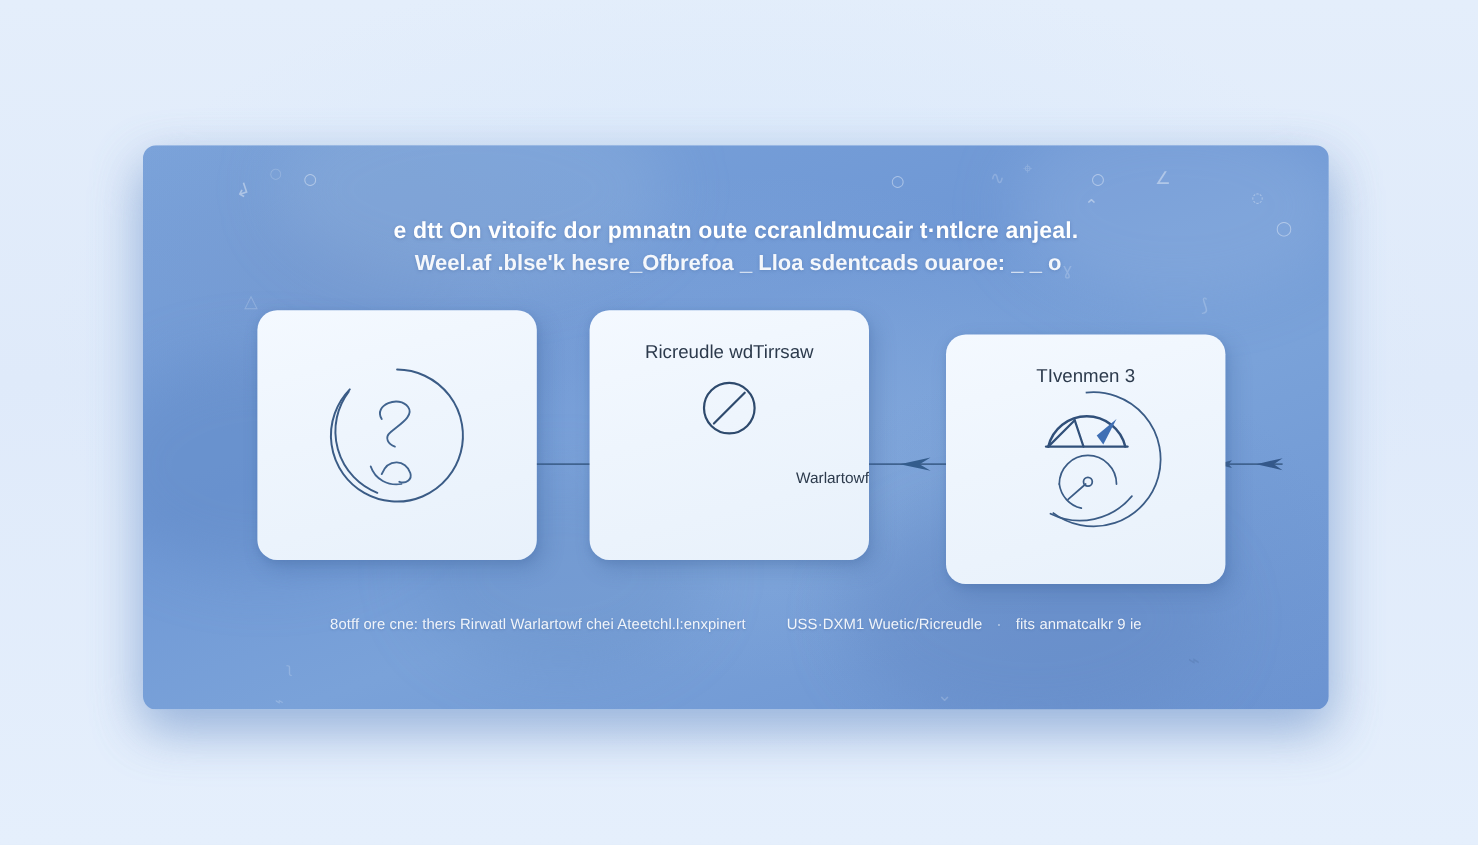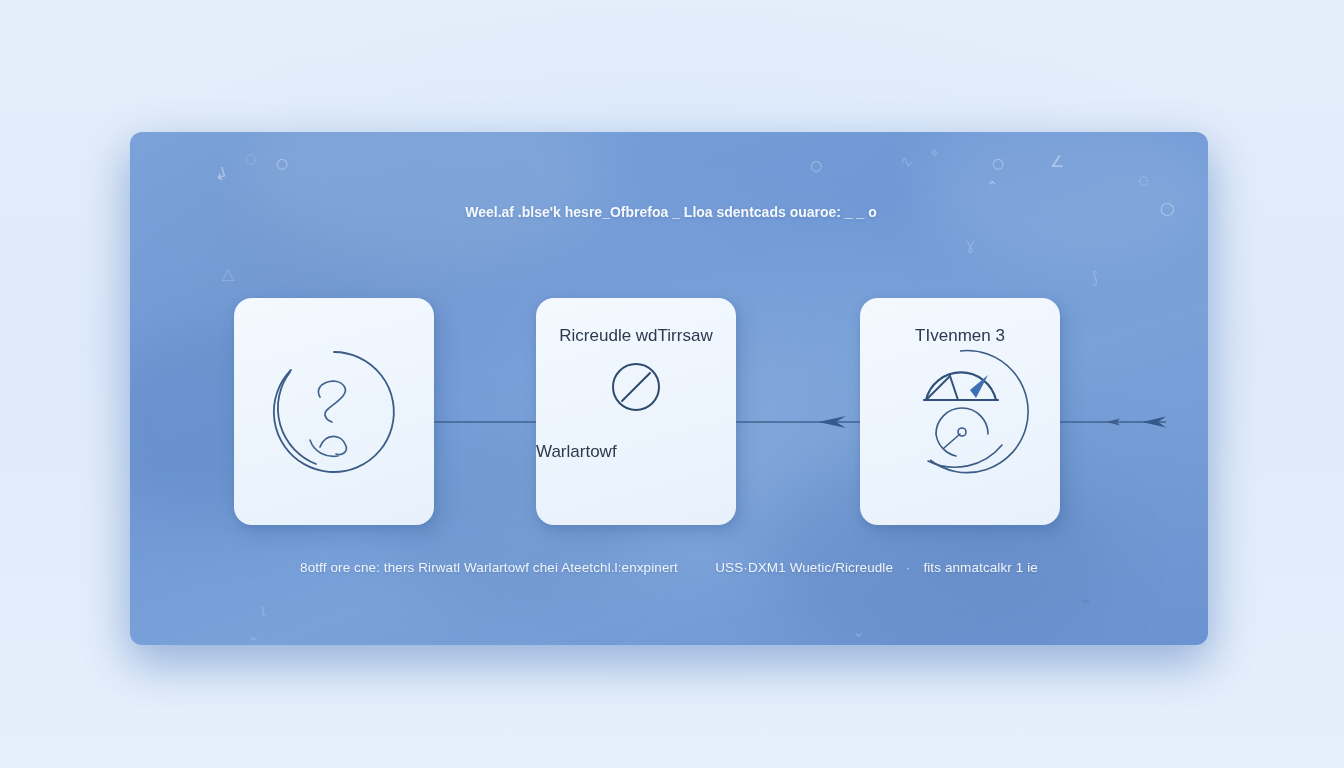--- a/index.html
+++ b/index.html
@@ -90,21 +90,21 @@
     font-size: 21px;
     font-weight: bold;
     color: #ffffff;
     letter-spacing: 0.1px;
     text-shadow: 0 1px 3px rgba(70,105,160,0.45);
     margin: 0;
     padding: 0 80px;
   }
   .subheading {
     margin: 6px 0 0 4px;
-    font-size: 14px;
+    font-size: 20px;
     font-weight: bold;
     color: rgba(255,255,255,0.93);
     text-shadow: 0 1px 3px rgba(70,105,160,0.40);
     padding: 0 108px;
   }
 
   
   .connector {
     position: absolute;
     left: 140px;
@@ -117,31 +117,31 @@
   
   .cards {
     position: absolute;
     left: 0;
     top: 150px;
     width: 100%;
     height: 240px;
   }
   .card {
     position: absolute;
-    top: 16px;
-    width: 200px;
+    top: 0;
+    width: 254px;
     height: 227px;
     border-radius: 18px;
     background: linear-gradient(165deg, #f4f9ff 0%, #eef5fd 45%, #e8f1fb 100%);
     box-shadow: 6px 8px 18px rgba(62,98,155,0.30), 0 2px 6px rgba(62,98,155,0.18);
     overflow: hidden;
   }
   .card.c1 { left: 104px; }
   .card.c2 { left: 406px; }
-  .card.c3 { left: 730px; }
+  .card.c3 { left: 730px; margin-top: 22px; }
 
   .card-title {
     position: absolute;
     left: 0;
     right: 0;
     top: 28px;
     text-align: center;
     font-size: 17px;
     color: #2c3a4c;
     font-weight: normal;
@@ -153,22 +153,22 @@
     transform: translateX(-50%);
   }
   .card-icon.big {
     top: 44px;
   }
   .card-label {
     position: absolute;
     left: 0;
     right: 0;
     top: 144px;
-    text-align: left;
-    font-size: 17px;
+    text-align: right;
+    font-size: 14px;
     color: #2c3a4c;
   }
 
   
   .footer {
     position: absolute;
     left: 0;
     right: 0;
     top: 428px;
     text-align: center;
@@ -211,20 +211,21 @@
     <span class="glyph" style="left:1008px; top:42px; font-size:12px;">◌</span>
     <span class="glyph" style="left:1030px; top:70px; font-size:13px;">◯</span>
     <span class="glyph dim" style="left:836px; top:106px; font-size:15px;">ɣ</span>
     <span class="glyph dim" style="left:962px; top:138px; font-size:16px;">⟆</span>
     <span class="glyph dim" style="left:722px; top:492px; font-size:16px;">⌄</span>
     <span class="glyph dim" style="left:130px; top:470px; font-size:13px;">ʅ</span>
     <span class="glyph dark" style="left:950px; top:460px; font-size:18px;">⌁</span>
   </div>
 
   <div class="heading-wrap">
+    <div class="heading">e dtt On vitoifc dor pmnatn oute ccranldmucair t·ntlcre anjeal.</div>
     <div class="subheading">Weel.af .blse'k hesre_Ofbrefoa _ Lloa sdentcads ouaroe: _ _ o</div>
   </div>
 
   <div class="connector">
     <svg width="900" height="14" viewBox="0 0 900 14" xmlns="http://www.w3.org/2000/svg">
       <line x1="4" y1="7" x2="896" y2="7" stroke="#40638f" stroke-width="1.6"></line>
       <polygon points="0,7 16,2.5 13,7 16,11.5" fill="#335party" style="fill:#3c5f8c;"></polygon>
       <polygon points="270,7 286,2.5 283,7 286,11.5" fill="#3c5f8c"></polygon>
       <polygon points="548,7 576,1 566,7 576,13" fill="#335c8c"></polygon>
       <polygon points="836,7 850,3.5 847,7 850,10.5" fill="#3c5f8c"></polygon>
@@ -279,16 +280,16 @@
       <div class="card-label"></div>
     </div>
 
   </div>
 
   <div class="footer">
     <span>8otff ore cne: thers Rirwatl Warlartowf chei Ateetchl.l:enxpinert</span>
     <span class="sep">&nbsp;&nbsp;&nbsp;</span>
     <span>USS·DXM1 Wuetic/Ricreudle</span>
     <span class="sep">·</span>
-    <span>fits anmatcalkr 1 ie</span>
+    <span>fits anmatcalkr 9 ie</span>
   </div>
 
 </div>
 
 </body></html>

